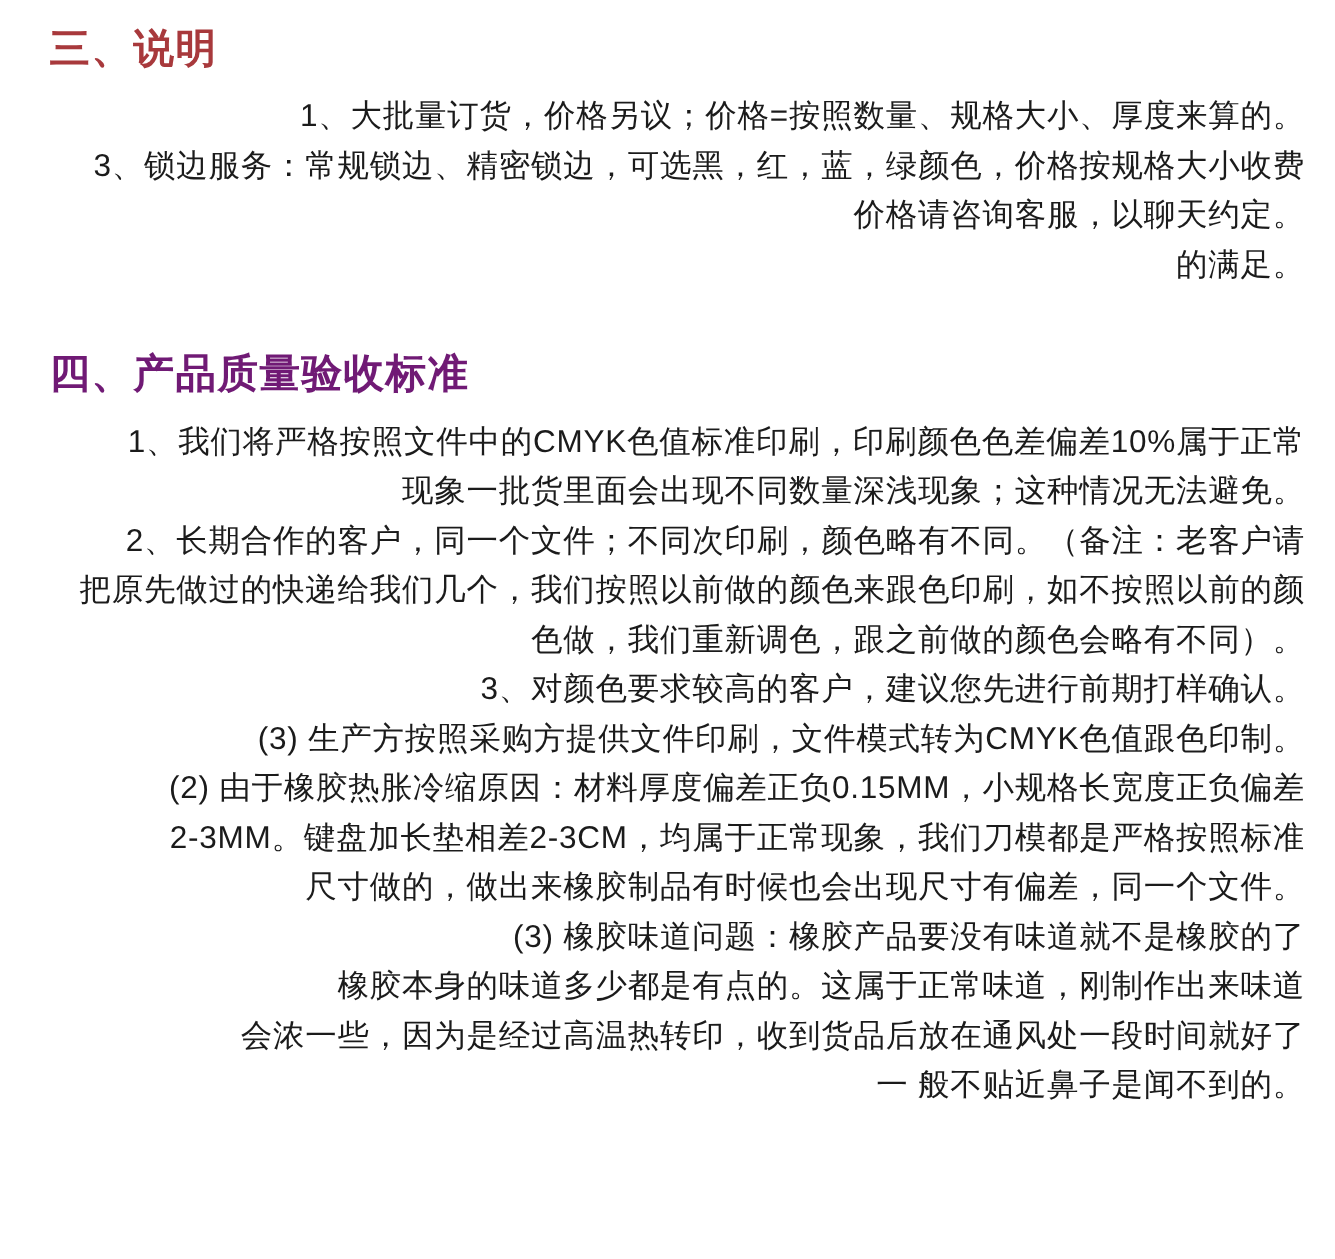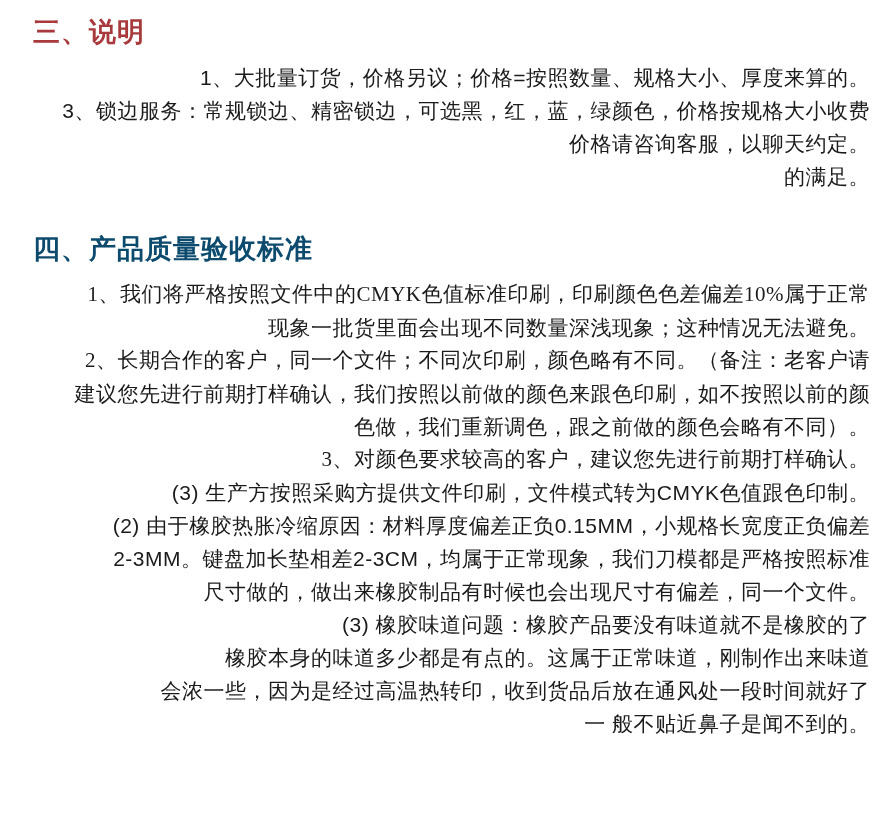--- a/index.html
+++ b/index.html
@@ -32,46 +32,46 @@
   }
   .line {
     font-size: 21px;
     line-height: 33px;
     white-space: nowrap;
     letter-spacing: 0.5px;
     text-align: right;
   }
   
   .ind-0 { padding-left: 0; }
-  .ind-1 { padding-left: 20px; font-family: Liberation Serif, serif; }
+  .ind-1 { padding-left: 20px; }
   .ind-2 { padding-left: 12px; }
   .ind-3 { padding-left: 55px; }
 </style>
 </head>
 <body>
 
 <div class="doc" style="color: rgb(27, 27, 27);">
 
   <div class="section">
     <h2 class="sec-heading" style="color: rgb(168, 57, 60);">三、说明</h2>
     <div class="lines">
         <div class="line ind-0">1、大批量订货，价格另议；价格=按照数量、规格大小、厚度来算的。</div>
         <div class="line ind-0">3、锁边服务：常规锁边、精密锁边，可选黑，红，蓝，绿颜色，价格按规格大小收费</div>
         <div class="line ind-0">价格请咨询客服，以聊天约定。</div>
         <div class="line ind-0">的满足。</div>
       </div>
   </div>
 
   <div class="section">
-    <h2 class="sec-heading" style="color: #0c4a6e;">四、产品质量验收标准</h2>
+    <h2 class="sec-heading" style="color: #701a75;">四、产品质量验收标准</h2>
     <div class="lines">
         <div class="line ind-1">1、我们将严格按照文件中的CMYK色值标准印刷，印刷颜色色差偏差10%属于正常</div>
         <div class="line ind-0">现象一批货里面会出现不同数量深浅现象；这种情况无法避免。</div>
         <div class="line ind-1">2、长期合作的客户，同一个文件；不同次印刷，颜色略有不同。（备注：老客户请</div>
-        <div class="line ind-0">建议您先进行前期打样确认，我们按照以前做的颜色来跟色印刷，如不按照以前的颜</div>
+        <div class="line ind-0">把原先做过的快递给我们几个，我们按照以前做的颜色来跟色印刷，如不按照以前的颜</div>
         <div class="line ind-0">色做，我们重新调色，跟之前做的颜色会略有不同）。</div>
         <div class="line ind-1">3、对颜色要求较高的客户，建议您先进行前期打样确认。</div>
         <div class="line ind-2">(3) 生产方按照采购方提供文件印刷，文件模式转为CMYK色值跟色印制。</div>
         <div class="line ind-2">(2) 由于橡胶热胀冷缩原因：材料厚度偏差正负0.15MM，小规格长宽度正负偏差</div>
         <div class="line ind-3">2-3MM。键盘加长垫相差2-3CM，均属于正常现象，我们刀模都是严格按照标准</div>
         <div class="line ind-3">尺寸做的，做出来橡胶制品有时候也会出现尺寸有偏差，同一个文件。</div>
         <div class="line ind-2">(3) 橡胶味道问题：橡胶产品要没有味道就不是橡胶的了</div>
         <div class="line ind-3">橡胶本身的味道多少都是有点的。这属于正常味道，刚制作出来味道</div>
         <div class="line ind-3">会浓一些，因为是经过高温热转印，收到货品后放在通风处一段时间就好了</div>
         <div class="line ind-3">一 般不贴近鼻子是闻不到的。</div>

